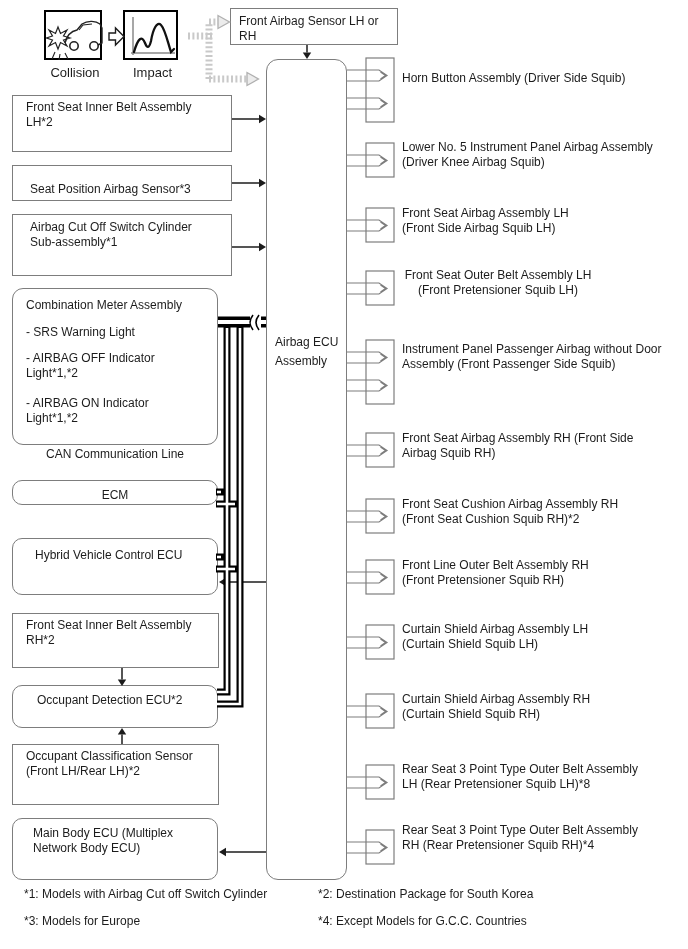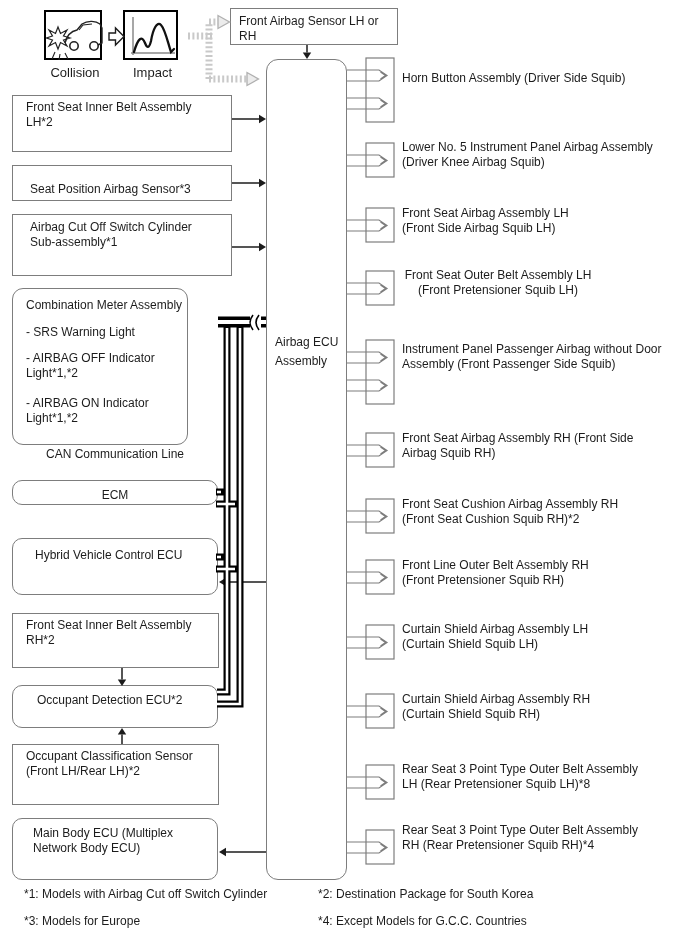--- a/index.html
+++ b/index.html
@@ -55,21 +55,21 @@
   </div>
 
   <div class="box sq" style="left:12px;top:165px;width:220px;height:36px;">
     <div class="lbl" style="left:17px;top:16px;">Seat Position Airbag Sensor*3</div>
   </div>
 
   <div class="box sq" style="left:12px;top:214px;width:220px;height:62px;">
     <div class="lbl" style="left:17px;top:5px;width:172px;">Airbag Cut Off Switch Cylinder Sub-assembly*1</div>
   </div>
 
-  <div class="box rd" style="left:12px;top:288px;width:176px;height:157px;">
+  <div class="box rd" style="left:12px;top:288px;width:206px;height:157px;">
     <div class="lbl" style="left:13px;top:9px;width:182px;">Combination Meter Assembly</div>
     <div class="lbl" style="left:13px;top:36px;width:152px;">- SRS Warning Light</div>
     <div class="lbl" style="left:13px;top:62px;width:152px;">- AIRBAG OFF Indicator Light*1,*2</div>
     <div class="lbl" style="left:13px;top:107px;width:152px;">- AIRBAG ON Indicator Light*1,*2</div>
   </div>
 
   <div class="lbl" style="left:12px;top:447px;width:206px;text-align:center;">CAN Communication Line</div>
 
   <div class="box rd" style="left:12px;top:480px;width:206px;height:25px;border-radius:10px;">
     <div class="lbl" style="left:0;top:7px;width:100%;text-align:center;">ECM</div>

